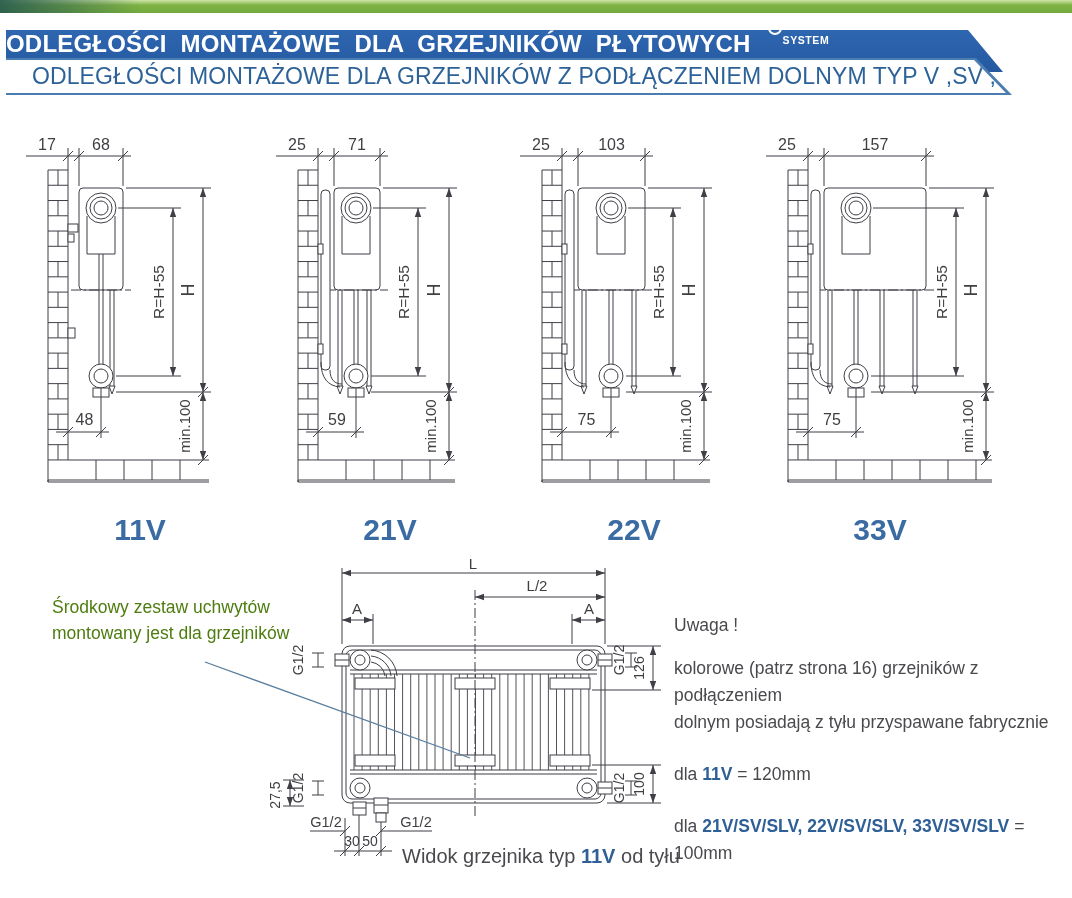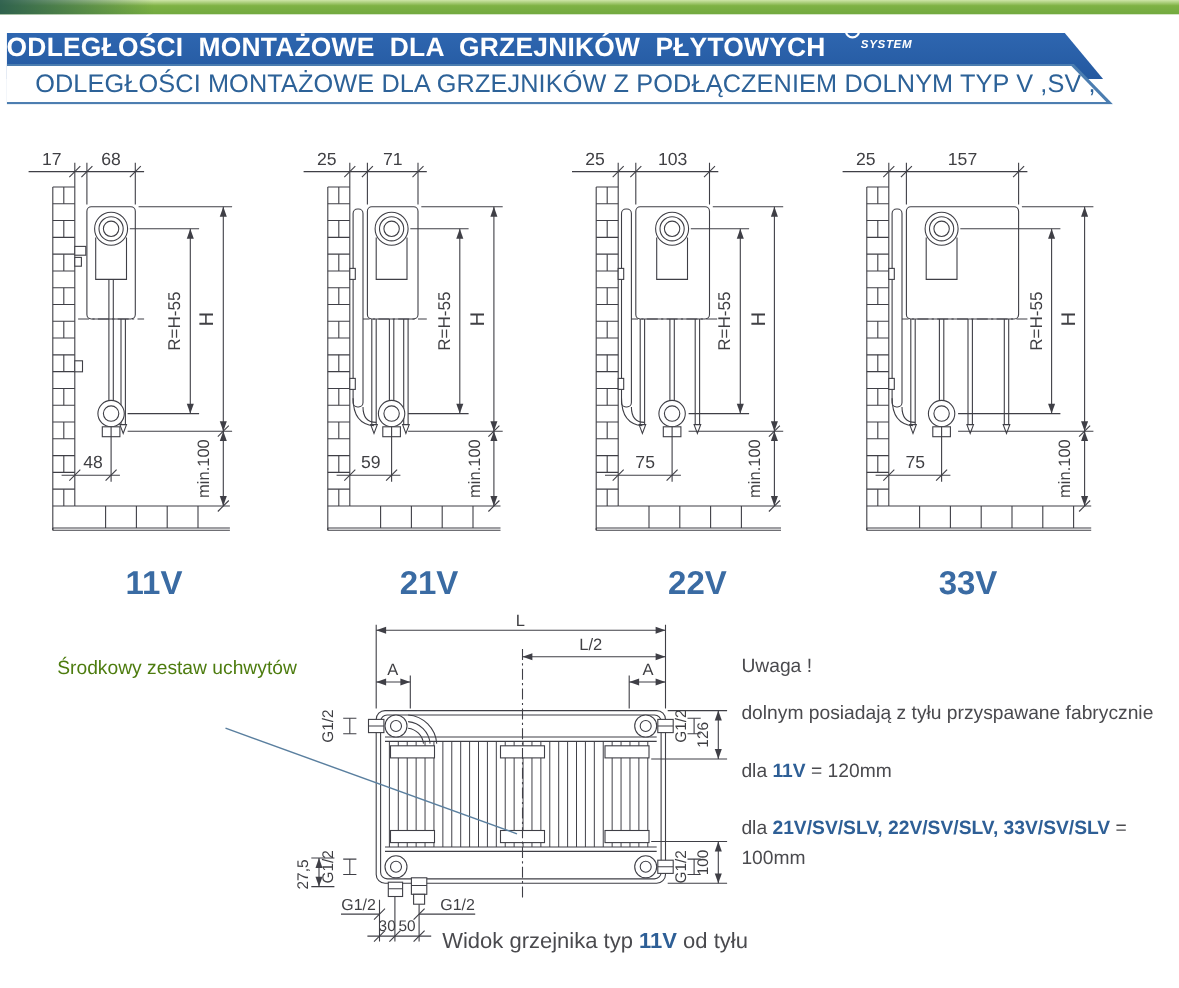--- a/index.html
+++ b/index.html
@@ -11,31 +11,31 @@
     background:linear-gradient(90deg,rgba(44,94,78,.95) 0,rgba(44,94,78,0) 140px),
                linear-gradient(180deg,#cfe6a8 0%,#7fb244 40%,#72a93f 100%);}
   
   .banner1{left:6px;top:13px;width:1000px;height:42px;background:linear-gradient(180deg,#2e66b0,#2459a0);
     clip-path:polygon(0 0,962px 0,997px 100%,0 100%);display:flex;align-items:flex-start;box-sizing:border-box;margin-top:17px;}
   .banner1 .t{color:#fff;font-size:24px;font-weight:bold;letter-spacing:.2px;word-spacing:7px;white-space:nowrap;}
   .logo{display:flex;align-items:baseline;margin-left:16px;color:#fff;white-space:nowrap;}
   .logo .main{font-size:27px;font-weight:bold;letter-spacing:.5px;}
   .logo .ring{display:inline-block;width:10px;height:10px;border:2.5px solid #fff;border-radius:50%;
     position:relative;top:-9px;margin-left:1px;}
-  .logo .sub{font-size:10.5px;font-weight:bold;letter-spacing:.6px;margin-left:1px;font-style:italic;}
+  .logo .sub{font-size:10.5px;font-weight:bold;letter-spacing:.6px;margin-left:1px;}
   
   .banner2o{left:6px;top:58px;width:1012px;height:37px;background:#4b7db0;
     clip-path:polygon(0 0,970px 0,1006px 100%,0 100%);}
   .banner2i{left:0;top:2px;width:1008px;height:33px;background:#fff;
     clip-path:polygon(0 0,968px 0,1000px 100%,0 100%);display:flex;align-items:center;padding-left:26px;box-sizing:border-box;}
   .banner2i .t{color:#2d6298;font-size:23px;font-weight:500;letter-spacing:.1px;white-space:nowrap;}
   
   .note{font-size:17.5px;color:#4d7c0f;line-height:26px;}
   .rnote{font-size:17.5px;color:#4a4a4e;line-height:27px;width:398px;}
-  .rnote .title{margin-bottom:16px;}
+  .rnote .title{margin-bottom:16px;margin-top:20px;}
   .rnote .dla{margin-top:25px;}
   .hl{color:#2e5f96;font-weight:bold;}
   .caption{font-size:20px;color:#4a4a4e;white-space:nowrap;}
   svg text{font-family:"Liberation Sans",sans-serif;}
 </style>
 </head>
 <body>
 
 <div class="page">
 
@@ -586,24 +586,26 @@
         <line x1="40" y1="273" x2="75" y2="273" stroke="#3f3f46" stroke-width="1"></line>
         <line x1="70" y1="278" x2="80" y2="268" stroke="#3f3f46" stroke-width="1"></line>
         <text x="146" y="269" font-size="14.5" fill="#3f3f43" text-anchor="middle">G1/2</text>
         <line x1="111" y1="273" x2="162" y2="273" stroke="#3f3f46" stroke-width="1"></line>
         <line x1="106" y1="278" x2="116" y2="268" stroke="#3f3f46" stroke-width="1"></line>
       </g>
     </svg>
 
   <div class="abs note" style="left:52px;top:594px">
     <div>Środkowy zestaw uchwytów</div>
+    <div>montowany jest dla grzejników</div>
   </div>
 
   <div class="abs rnote" style="left:674px;top:592px">
     <div class="title">Uwaga !</div>
+    <div><span>kolorowe (patrz strona 16) grzejników z podłączeniem</span></div>
     <div><span>dolnym posiadają z tyłu przyspawane fabrycznie</span></div>
     <div class="dla"><span>dla </span><span class="hl">11V</span><span> = 120mm</span></div>
     <div class="dla"><span>dla </span><span class="hl">21V/SV/SLV, 22V/SV/SLV, 33V/SV/SLV</span><span> = 100mm</span></div>
   </div>
 
   <div class="abs caption" style="left:402px;top:845px"><span>Widok grzejnika typ </span><span class="hl">11V</span><span> od tyłu</span></div>
 
   <svg class="abs" style="left:0;top:560px;pointer-events:none" width="1072" height="338" viewBox="0 0 1072 338">
     <line id="leader" x1="205" y1="102" x2="470" y2="198" stroke-width="1.3" stroke="#5a7f9f"></line>
   </svg>

